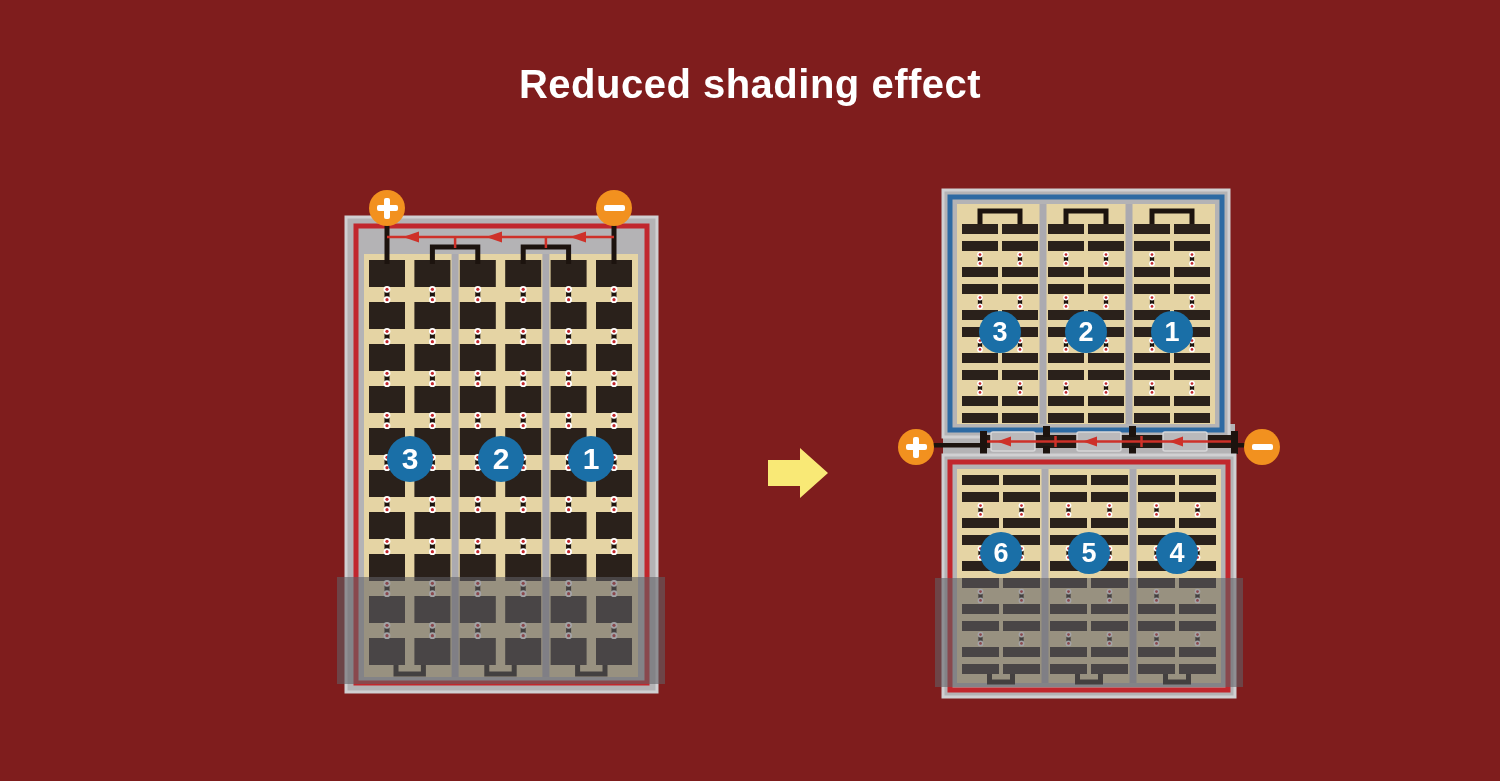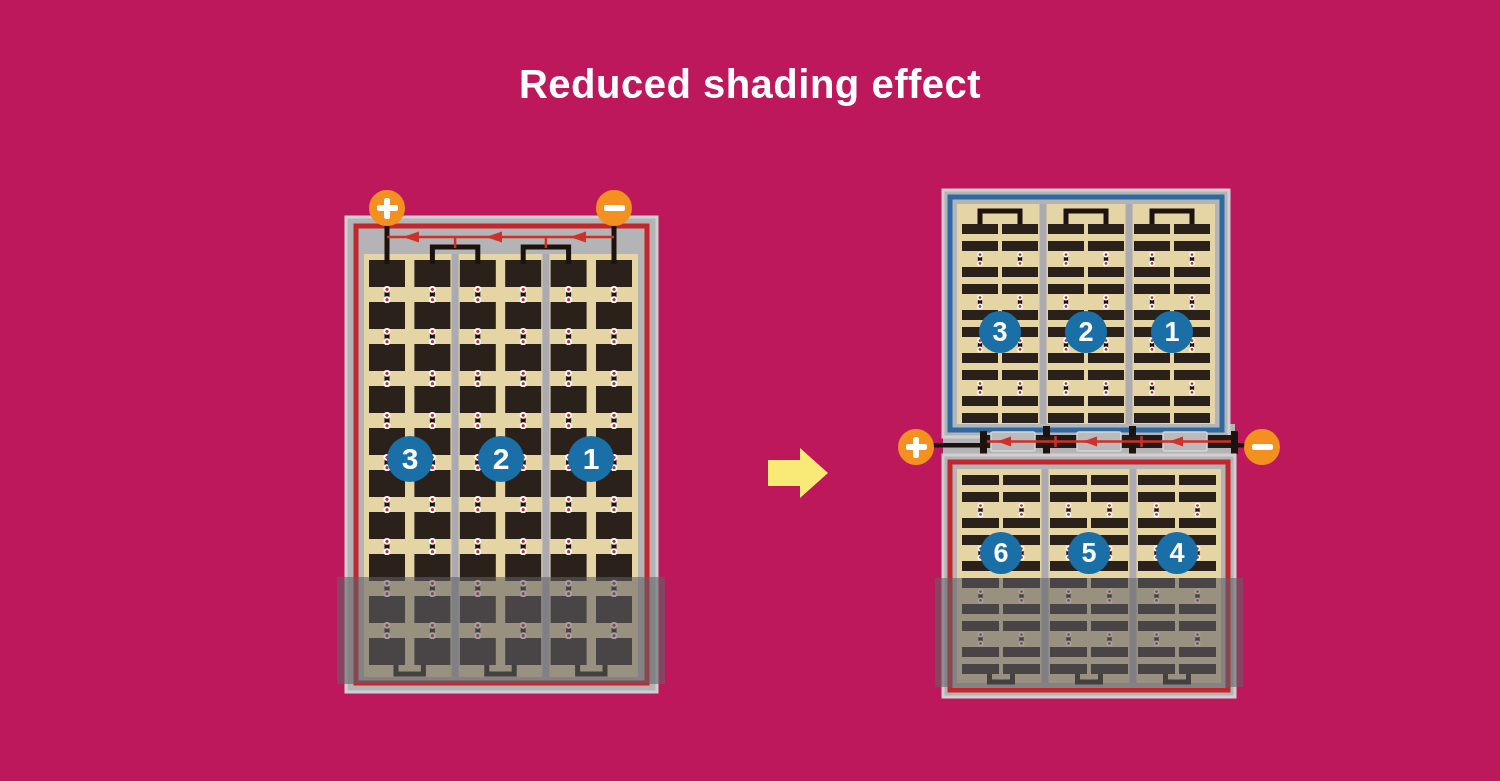--- a/index.html
+++ b/index.html
@@ -17,21 +17,21 @@
   .terminal{position:absolute;width:36px;height:36px;border-radius:50%;z-index:6;
             display:flex;align-items:center;justify-content:center;}
   .tbar{position:absolute;background:#fff;border-radius:2px;}
   .tbar.h{width:21px;height:6px;}
   .tbar.v{width:6px;height:21px;}
   #arrow{left:766px;top:447px;}
 </style>
 </head>
 <body>
 
-<div id="stage" style="background: #be185d;">
+<div id="stage" style="background: #7f1d1d;">
 
   <div id="title" style="color: rgb(255, 255, 255);">Reduced shading effect</div>
 
   <svg id="left-svg" width="330" height="512" viewBox="0 0 330 512">
       <rect x="10" y="29" width="311" height="475" fill="#b4b3b5" stroke="#d0d0d2" stroke-width="3"></rect>
       <rect x="20" y="38" width="291" height="457" fill="none" stroke="#c1272d" stroke-width="5"></rect>
       <rect x="28" y="66" width="274" height="423" fill="#e5d4a4"></rect>
       <rect x="115.6" y="66" width="7" height="423" fill="#abaab0"></rect>
       <rect x="206.4" y="66" width="7" height="423" fill="#abaab0"></rect>
       <rect x="33" y="72" width="36" height="27" fill="#2a211b"></rect>

